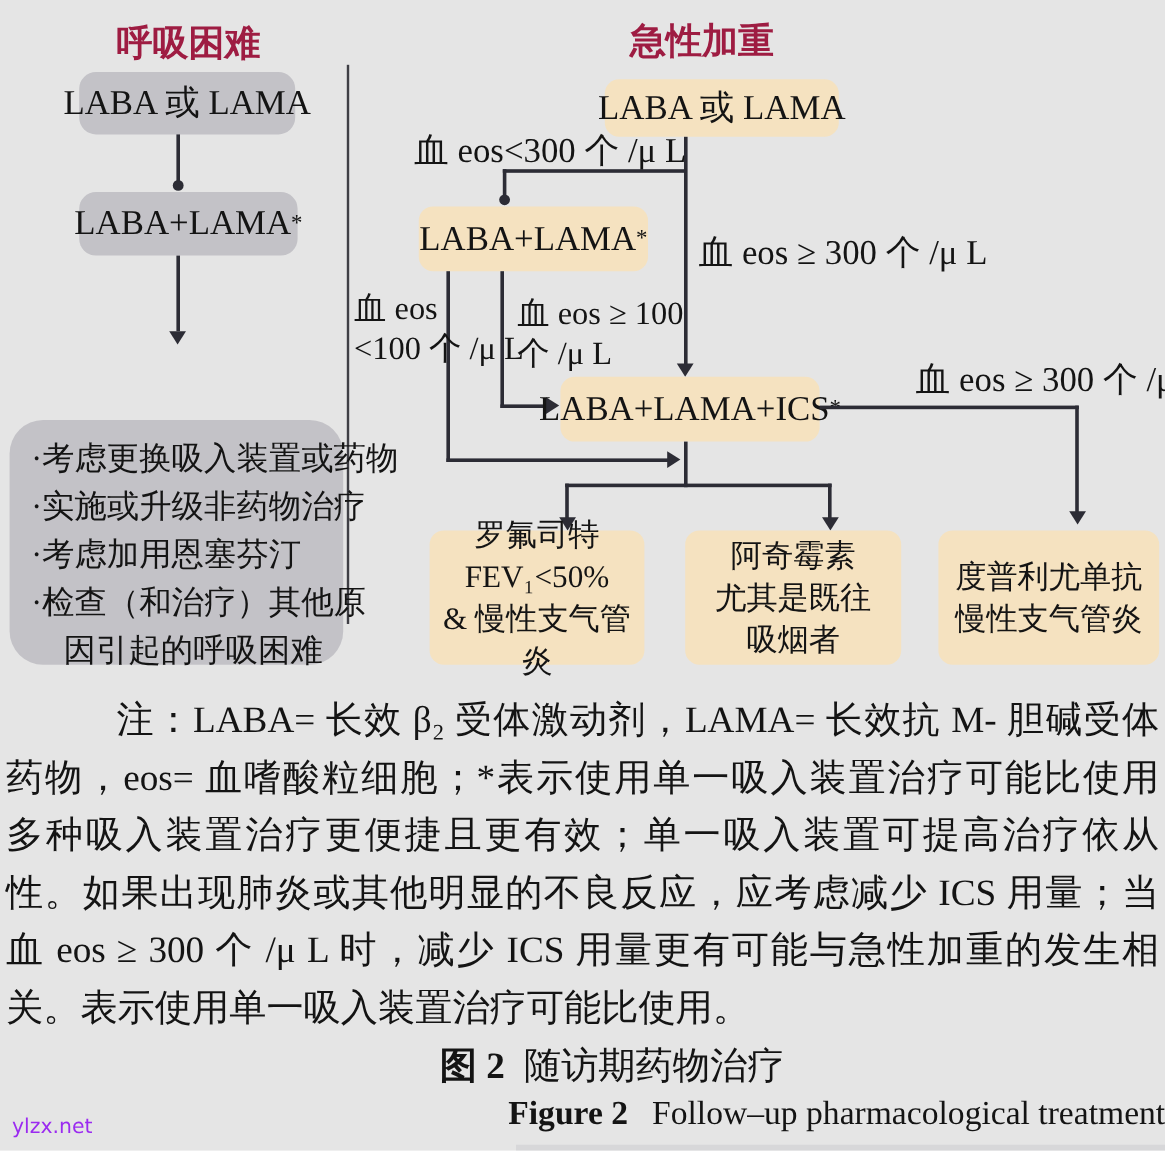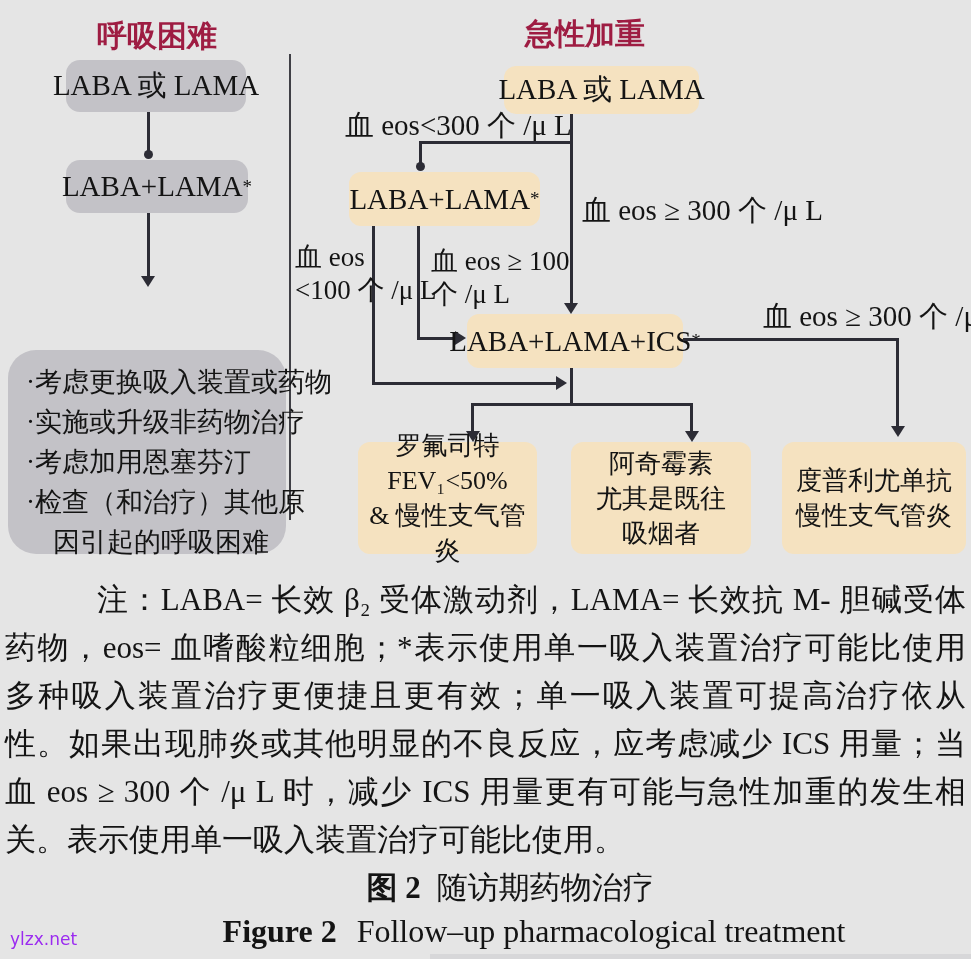--- a/index.html
+++ b/index.html
@@ -28,21 +28,21 @@
   .flabel{position:absolute;font-size:29px;white-space:nowrap;}
   .flabel2{position:absolute;font-size:27px;line-height:33px;white-space:nowrap;}
   .biglist{position:absolute;left:18px;top:12px;font-size:27px;line-height:40px;white-space:nowrap;}
   .note{position:absolute;left:5px;top:576px;width:961px;font-size:31px;line-height:48px;}
   .note .fill{text-align:justify;text-align-last:justify;}
   .note .first{text-indent:92px;}
   .capcn{position:absolute;top:867px;left:0;width:971px;padding-left:49px;box-sizing:border-box;
          display:flex;justify-content:center;gap:16px;font-size:31px;}
   .capcn .b{font-weight:bold;}
   .capen{position:absolute;top:913px;left:0;width:971px;padding-left:97px;box-sizing:border-box;
-         display:flex;justify-content:center;gap:20px;font-size:32px;}
+         display:flex;justify-content:flex-end;gap:20px;font-size:28px;}
   .capen .b{font-weight:bold;}
   .wm{position:absolute;left:10px;top:929px;font-family:"DejaVu Sans","Liberation Sans",sans-serif;
       font-size:17px;color:var(--wm);}
   .edge{position:absolute;left:430px;top:954px;width:541px;height:5px;background:#cdcdd1;opacity:.6;}
 </style>
 </head>
 <body>
 
 <div class="canvas">
 

